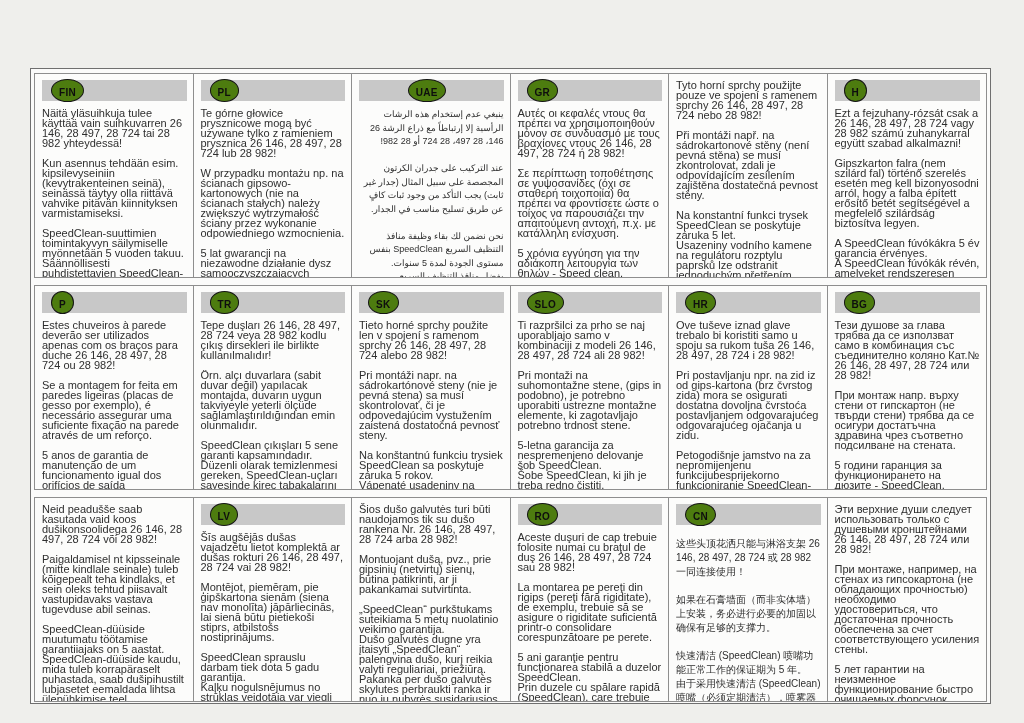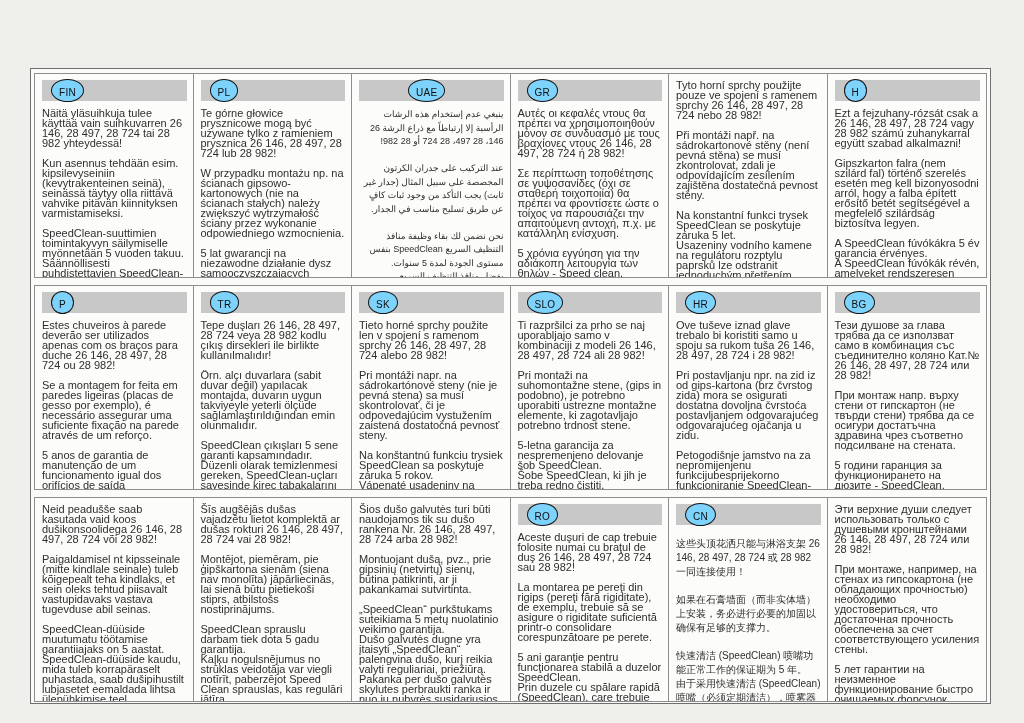--- a/index.html
+++ b/index.html
@@ -39,25 +39,25 @@
     display:flex;align-items:center;
     padding-left:9px;
     margin-bottom:7px;
   }
   .rtl .hdr{justify-content:center;padding-left:0;padding-right:9px;}
   .badge{
     display:inline-block;
     border:1.5px solid #151515;
     border-radius:50%;
     padding:8px 7px 3px;
-    font-weight:normal;
+    font-weight:bold;
     font-size:10px;
     line-height:1;
     color:#0e0e0e;
-    background:#7dd3fc;
+    background:#4d7c0f;
     letter-spacing:0.3px;
   }
   .txt{
     font-size:11px;
     line-height:10px;
     color:#2e2e2e;
     white-space:pre-line;
   }
   .rtl .txt{direction:rtl;font-size:9px;line-height:13.5px;}
   .cn .txt{font-size:10px;line-height:14px;margin-top:12px;}
@@ -206,20 +206,23 @@
   <div class="rowbox">
     <div class="cell">
       <div class="txt">Neid peadušše saab kasutada vaid koos dušikonsoolidega 26 146, 28 497, 28 724 või 28 982!
 
 Paigaldamisel nt kipsseinale (mitte kindlale seinale) tuleb kõigepealt teha kindlaks, et sein oleks tehtud piisavalt vastupidavaks vastava tugevduse abil seinas.
 
 SpeedClean-düüside muutumatu töötamise garantiiajaks on 5 aastat.
 SpeedClean-düüside kaudu, mida tuleb korrapäraselt puhastada, saab dušipihustilt lubjasetet eemaldada lihtsa ülepühkimise teel.</div>
     </div>
     <div class="cell">
+      <div class="hdr">
+        <span class="badge">LV</span>
+      </div>
       <div class="txt">Šīs augšējās dušas vajadzētu lietot komplektā ar dušas rokturi 26 146, 28 497, 28 724 vai 28 982!
 
 Montējot, piemēram, pie ģipškartona sienām (siena nav monolīta) jāpārliecinās, lai sienā būtu pietiekoši stiprs, atbilstošs nostiprinājums.
 
 SpeedClean sprauslu darbam tiek dota 5 gadu garantija.
 Kaļķu nogulsnējumus no strūklas veidotāja var viegli notīrīt, paberzējot Speed Clean sprauslas, kas regulāri jātīra.</div>
     </div>
     <div class="cell">
       <div class="txt">Šios dušo galvutės turi būti naudojamos tik su dušo rankena Nr. 26 146, 28 497, 28 724 arba 28 982!
 

